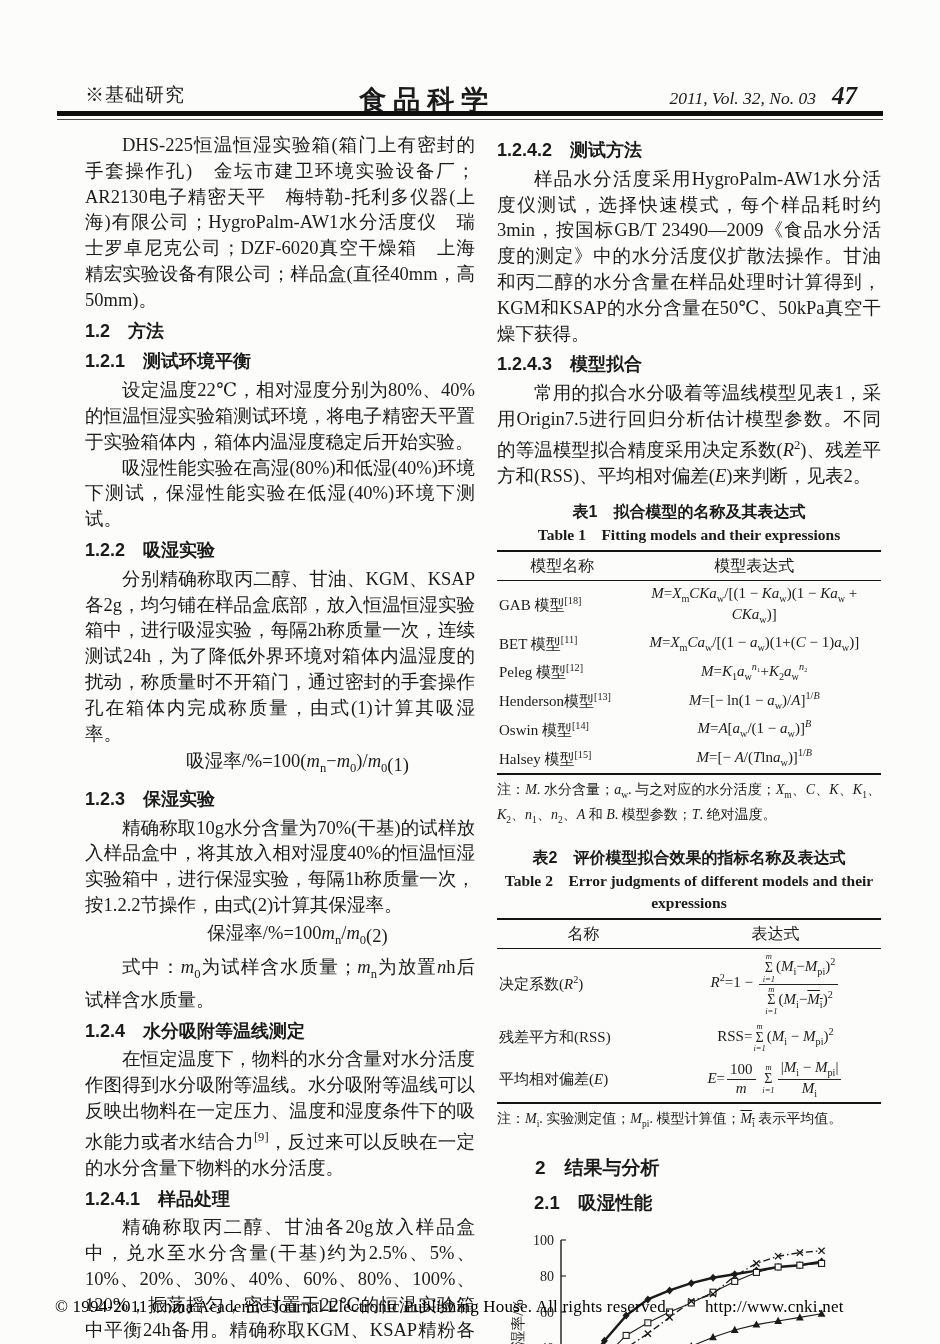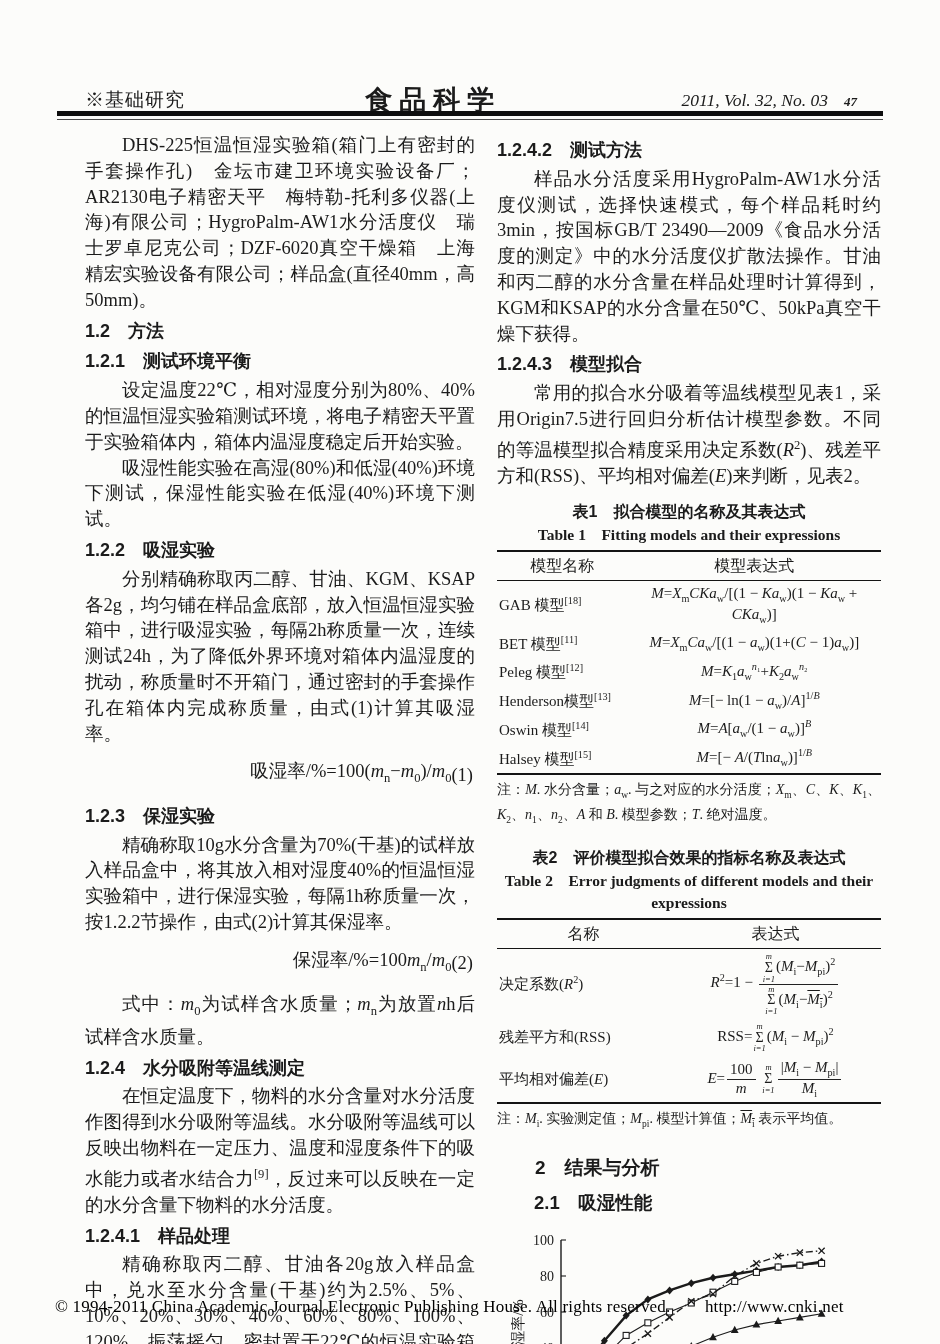--- a/index.html
+++ b/index.html
@@ -3,36 +3,36 @@
 <meta charset="utf-8">
 <style>
   html,body{margin:0;padding:0;}
   body{
     width:940px;height:1344px;position:relative;
     background:#fcfcfa;color:#1b1b1b;
     font-family:"Liberation Serif","DejaVu Serif",serif;
     overflow:hidden;
   }
   
-  .hdr{position:absolute;top:82px;left:85px;width:772px;display:flex;justify-content:space-between;align-items:center;}
+  .hdr{position:absolute;top:82px;left:85px;width:772px;display:flex;justify-content:space-between;align-items:flex-start;}
   .hdr-left{font-size:19px;letter-spacing:1px;}
   .hdr-center{font-size:27px;font-weight:bold;letter-spacing:7px;}
   .hdr-right{font-size:17.5px;font-style:italic;white-space:nowrap;}
-  .hdr-pageno{font-size:13px;margin-left:16px;font-weight:bold;}
+  .hdr-pageno{font-size:25px;margin-left:16px;font-weight:bold;}
   .rule-thick{position:absolute;top:111px;left:57px;width:826px;height:4.5px;background:#0e0e0e;}
   .rule-thin{position:absolute;top:118.5px;left:57px;width:826px;height:1.8px;background:#4a4a4a;}
   
   .col{position:absolute;top:133px;font-size:18.5px;line-height:25.8px;text-align:justify;}
   .col-left{left:85px;width:390px;}
   .col-right{left:497px;width:384px;}
   .para{margin:0;text-indent:2em;}
   .h3{font-family:"Liberation Sans","DejaVu Sans",sans-serif;font-weight:bold;font-size:18px;margin:5px 0 3px;text-indent:0;}
   .h1{font-family:"Liberation Sans","DejaVu Sans",sans-serif;font-weight:bold;font-size:19px;margin:20px 0 10px;}
   .h2{font-family:Liberation Sans, sans-serif;font-weight:bold;font-size:18.5px;margin:10px 0 14px;}
-  .eq{display:flex;justify-content:flex-end;align-items:center;margin:12px 0;padding-left:2em;}
+  .eq{display:flex;justify-content:center;align-items:center;margin:2px 0;padding-left:2em;}
   .eq-no{padding-right:2px;}
   sub,sup{font-size:68%;}
   
   .tblock{margin-top:10px;}
   .tcap-cn{font-family:"Liberation Sans","DejaVu Sans",sans-serif;font-weight:bold;font-size:16px;text-align:center;line-height:24px;}
   .tcap-en{font-weight:bold;font-size:15.5px;text-align:center;line-height:22px;margin-bottom:4px;}
   table.dtable{width:100%;border-collapse:collapse;border-top:2.4px solid #141414;border-bottom:2.4px solid #141414;line-height:1.25;}
   table.dtable th{border-bottom:1.6px solid #141414;font-weight:normal;font-size:16px;padding:4px 2px;text-align:center;}
   table.dtable td{font-size:15px;padding:3px 2px;}
   td.cell-name{text-align:left;padding-left:10px;white-space:nowrap;}

